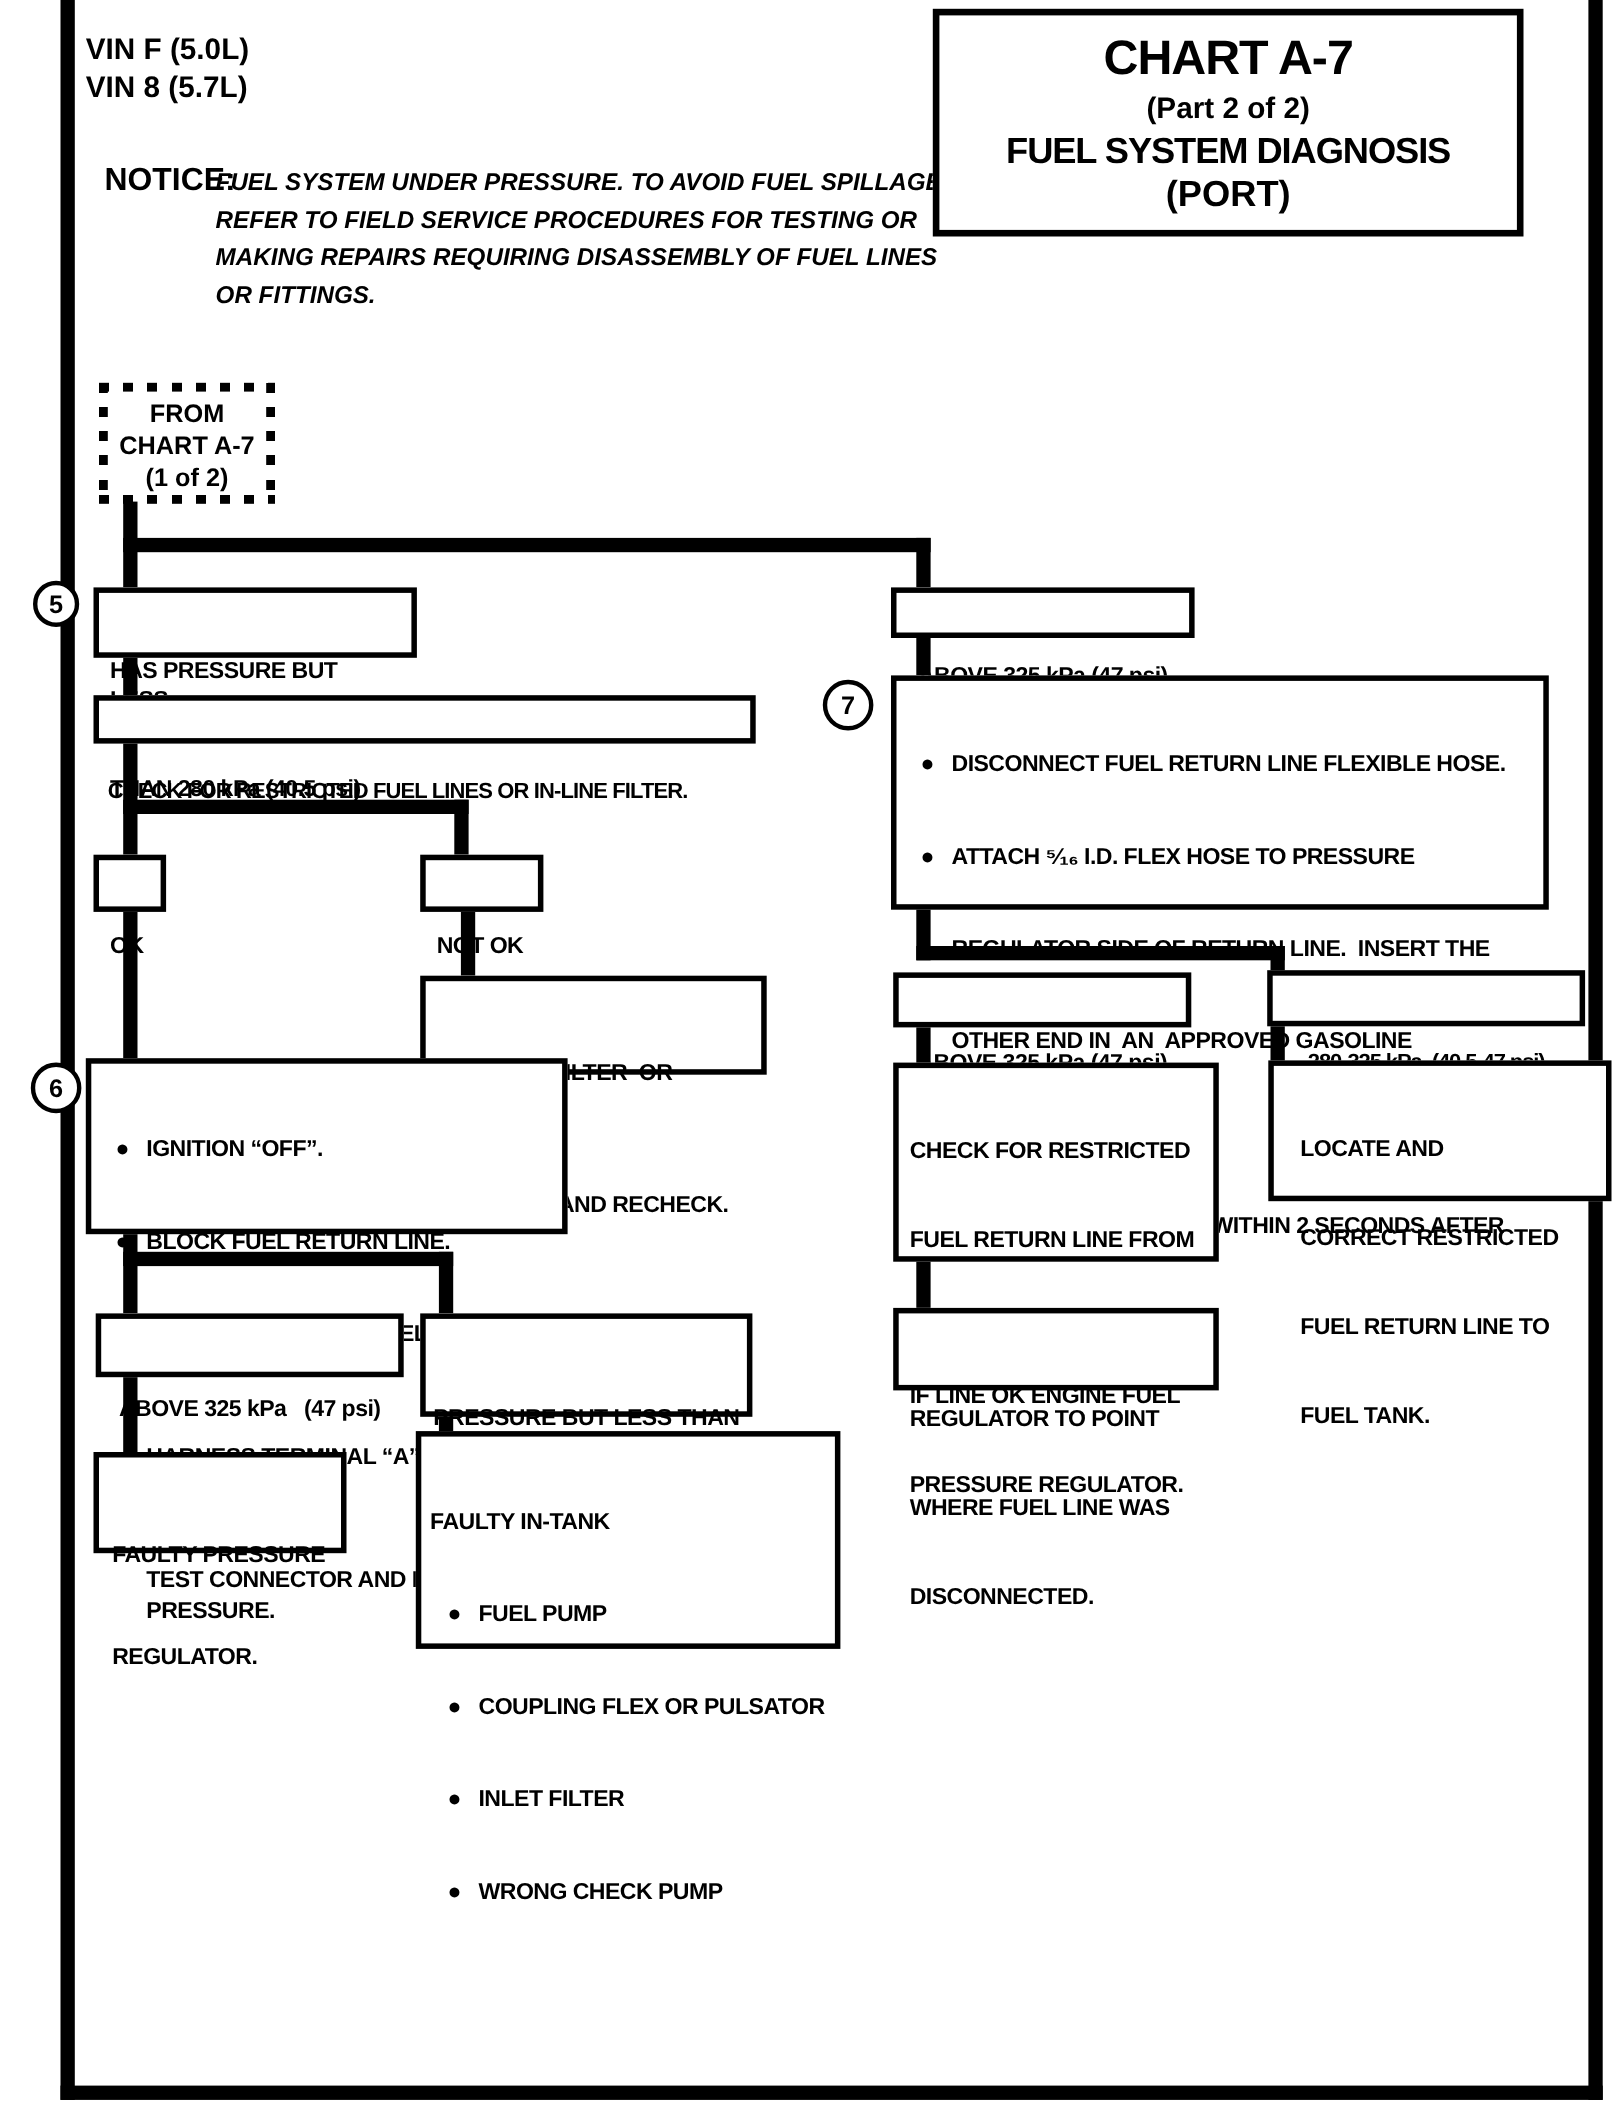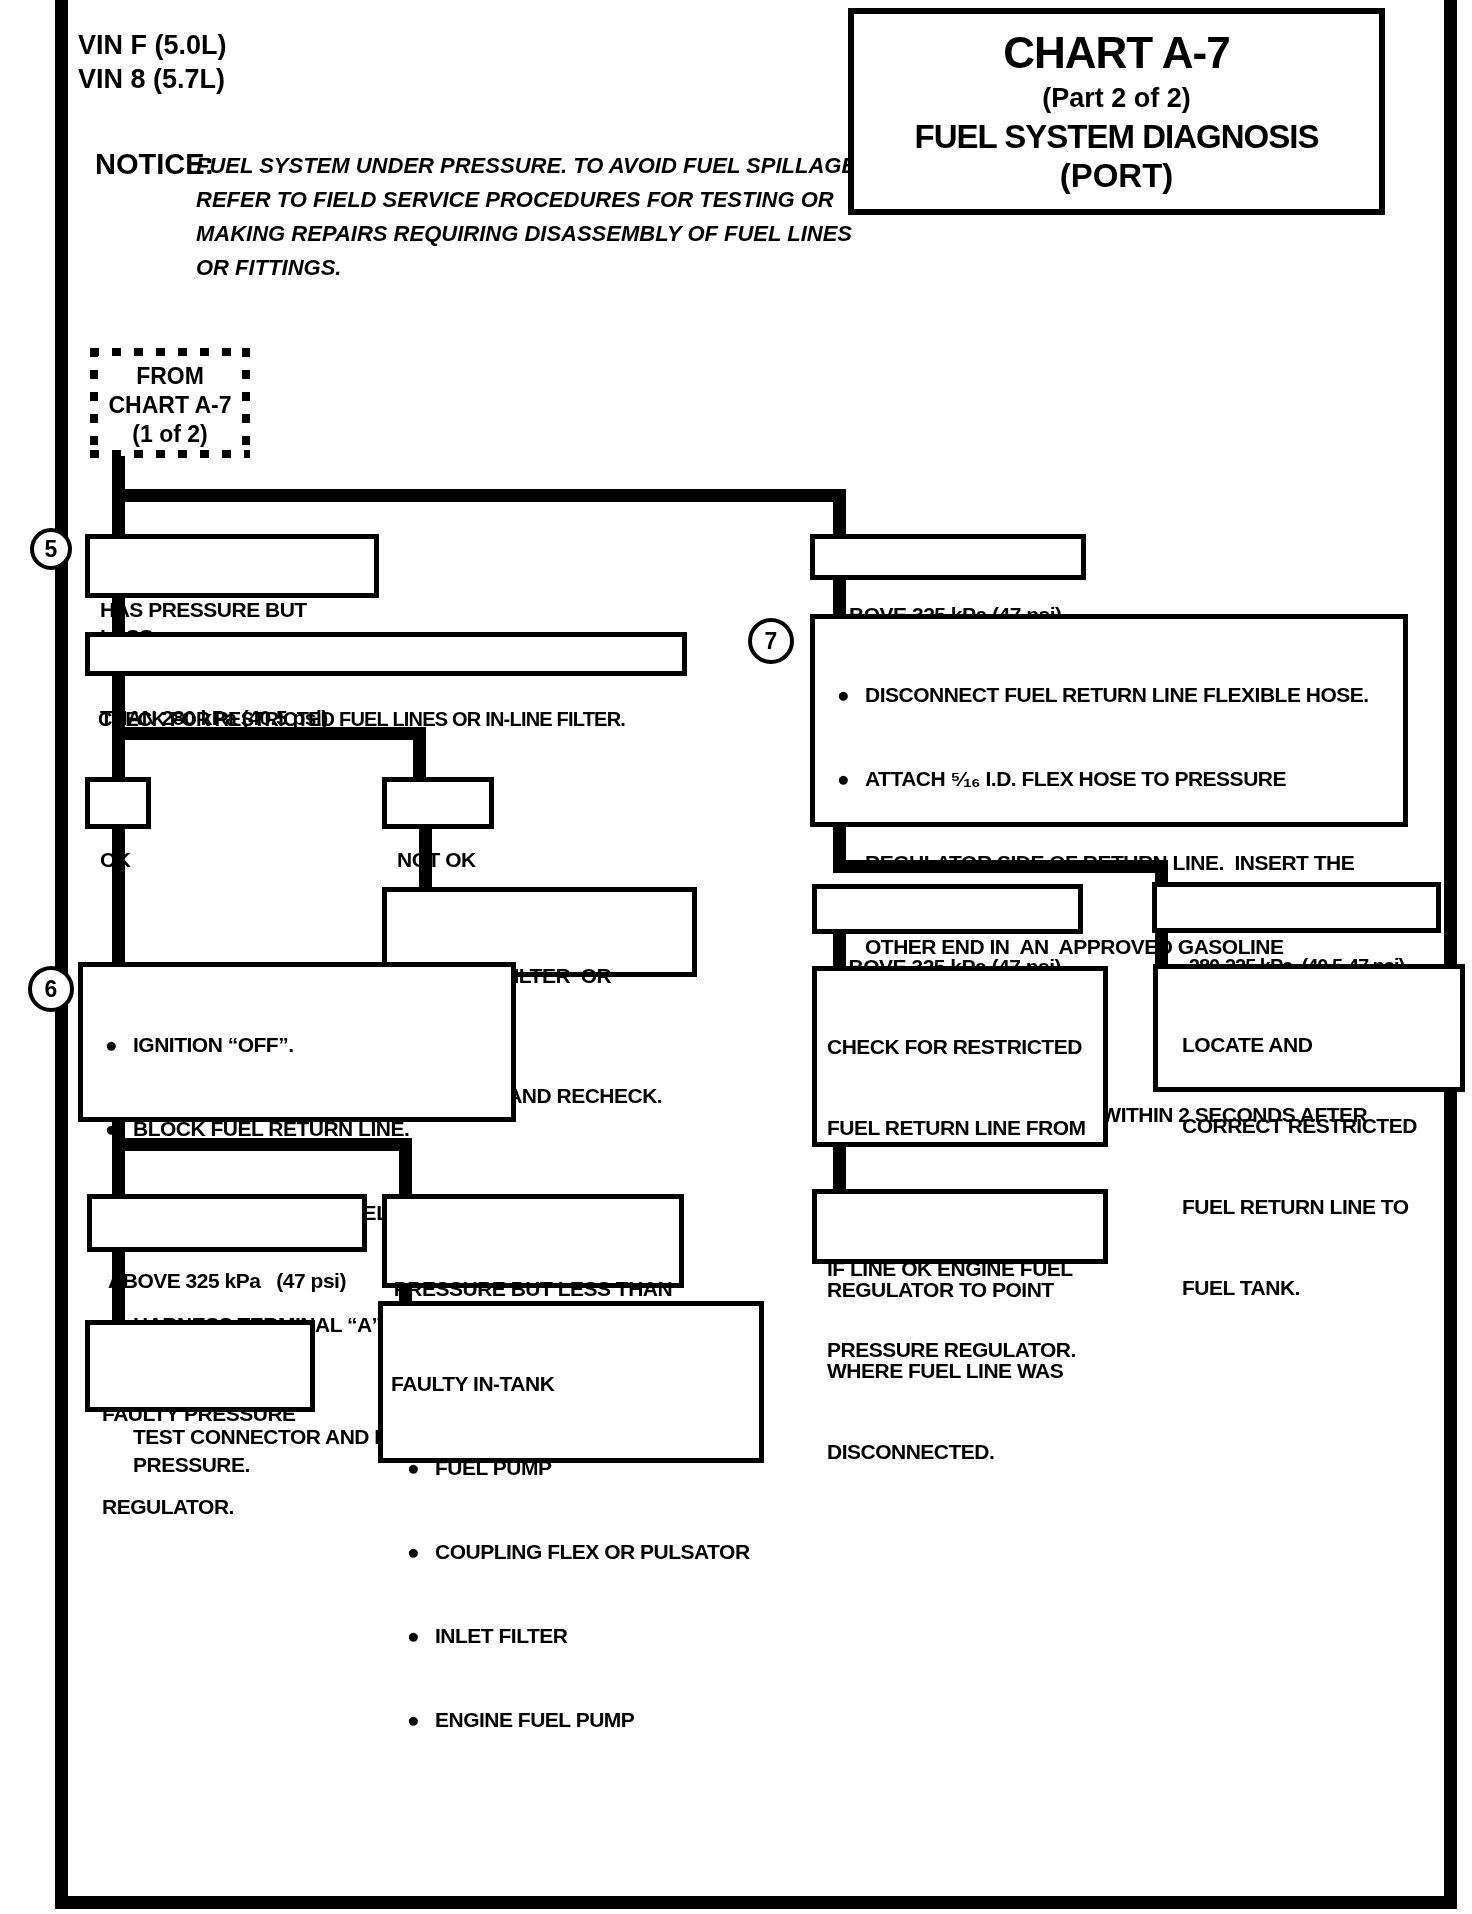--- a/index.html
+++ b/index.html
@@ -132,26 +132,26 @@
   <div class="bx ctr" style="left:382px;top:1194px;width:302px;height:94px;padding-top:12px;line-height:31px">
     <div>PRESSURE BUT LESS THAN</div>
     <div>280 kPa (40.5 psi)</div>
   </div>
 
   <div class="bx" style="left:85px;top:1320px;width:230px;height:92px;padding:11px 12px;line-height:31px">
     <div>FAULTY PRESSURE</div>
     <div>REGULATOR.</div>
   </div>
 
-  <div class="bx" style="left:378px;top:1301px;width:386px;height:162px;padding:8px 8px;line-height:28px">
+  <div class="bx" style="left:378px;top:1301px;width:386px;height:198px;padding:8px 8px;line-height:28px">
     <div>FAULTY IN-TANK</div>
     <div class="row"><span class="bu">●</span><span>FUEL PUMP</span></div>
     <div class="row"><span class="bu">●</span><span>COUPLING FLEX OR PULSATOR</span></div>
     <div class="row"><span class="bu">●</span><span>INLET FILTER</span></div>
-    <div class="row"><span class="bu">●</span><span>ENGINE FUEL PUMP</span></div>
+    <div class="row"><span class="bu">●</span><span>WRONG CHECK PUMP</span></div>
   </div>
 
   <div class="bx ctr" style="left:810px;top:534px;width:276px;height:46px;padding-top:6px">
     <div>ABOVE 325 kPa (47 psi)</div>
   </div>
 
   <div class="badge" style="left:748px;top:618px;width:46px;height:46px">7</div>
   <div class="bx" style="left:810px;top:614px;width:598px;height:213px;padding:6px 6px;line-height:28px">
     <div class="row"><span class="bu">●</span><span>DISCONNECT FUEL RETURN LINE FLEXIBLE HOSE.</span></div>
     <div class="row"><span class="bu">●</span><span>ATTACH ⁵⁄₁₆ I.D. FLEX HOSE TO PRESSURE</span></div>

